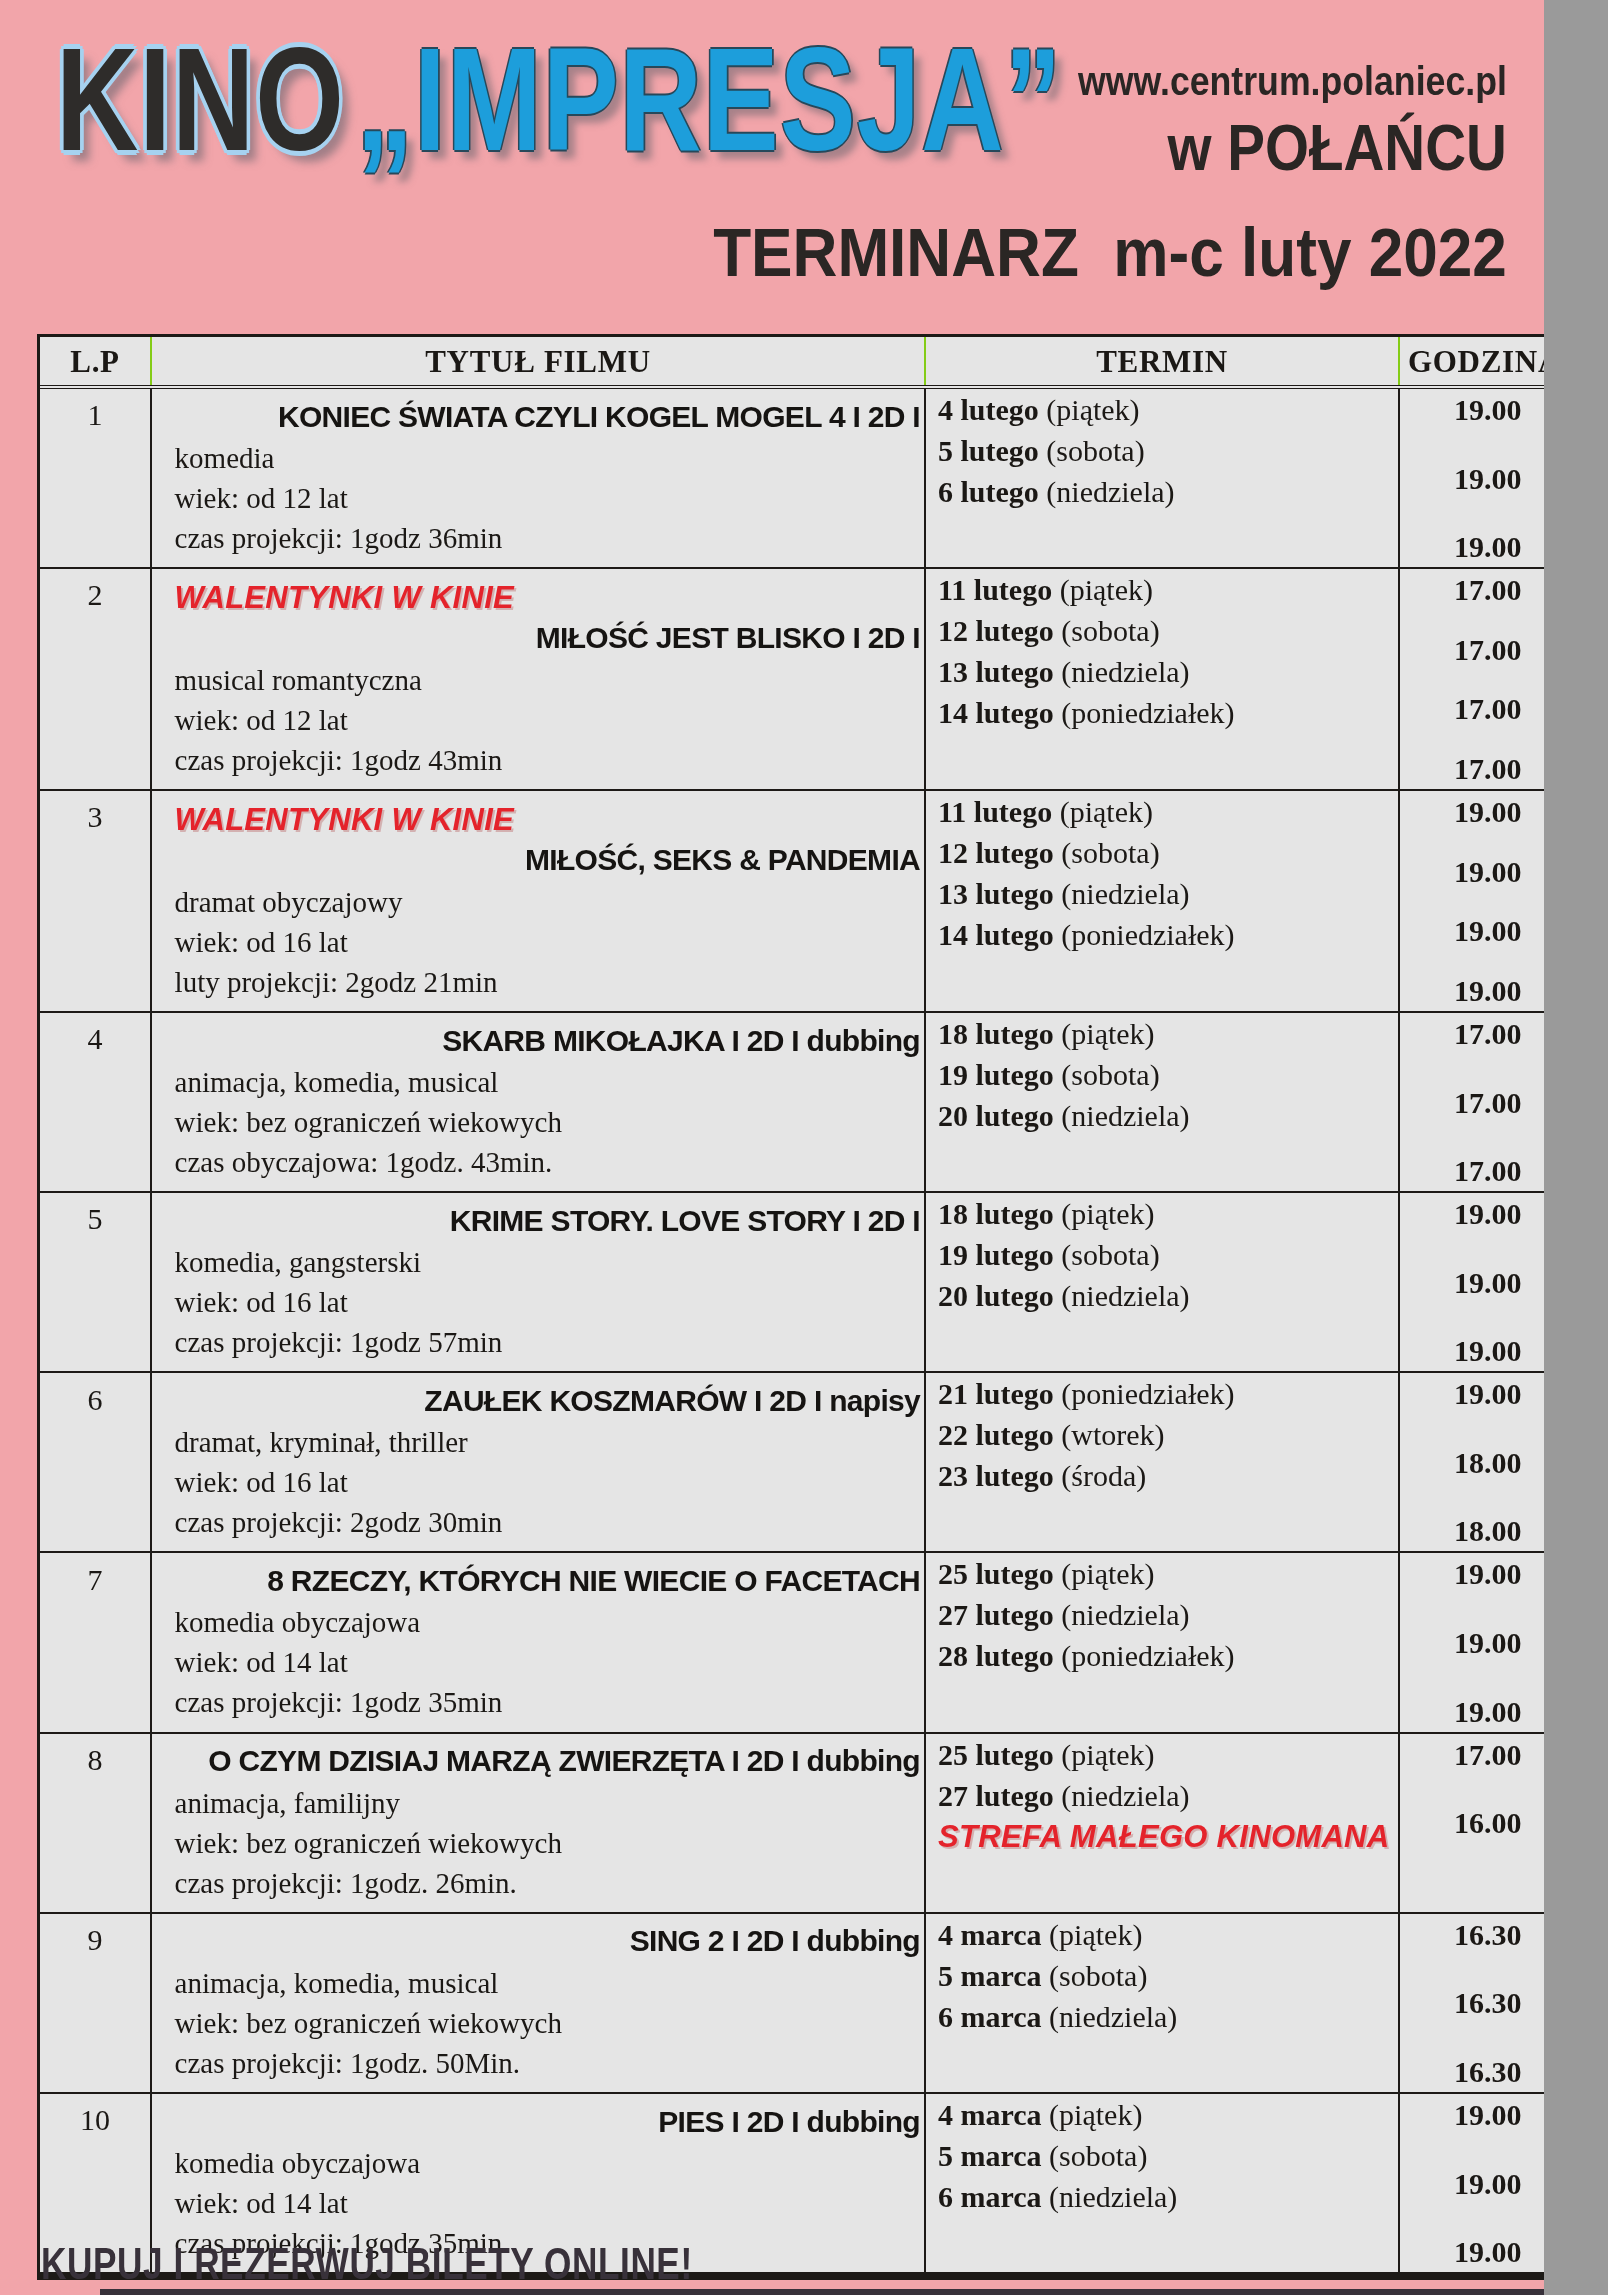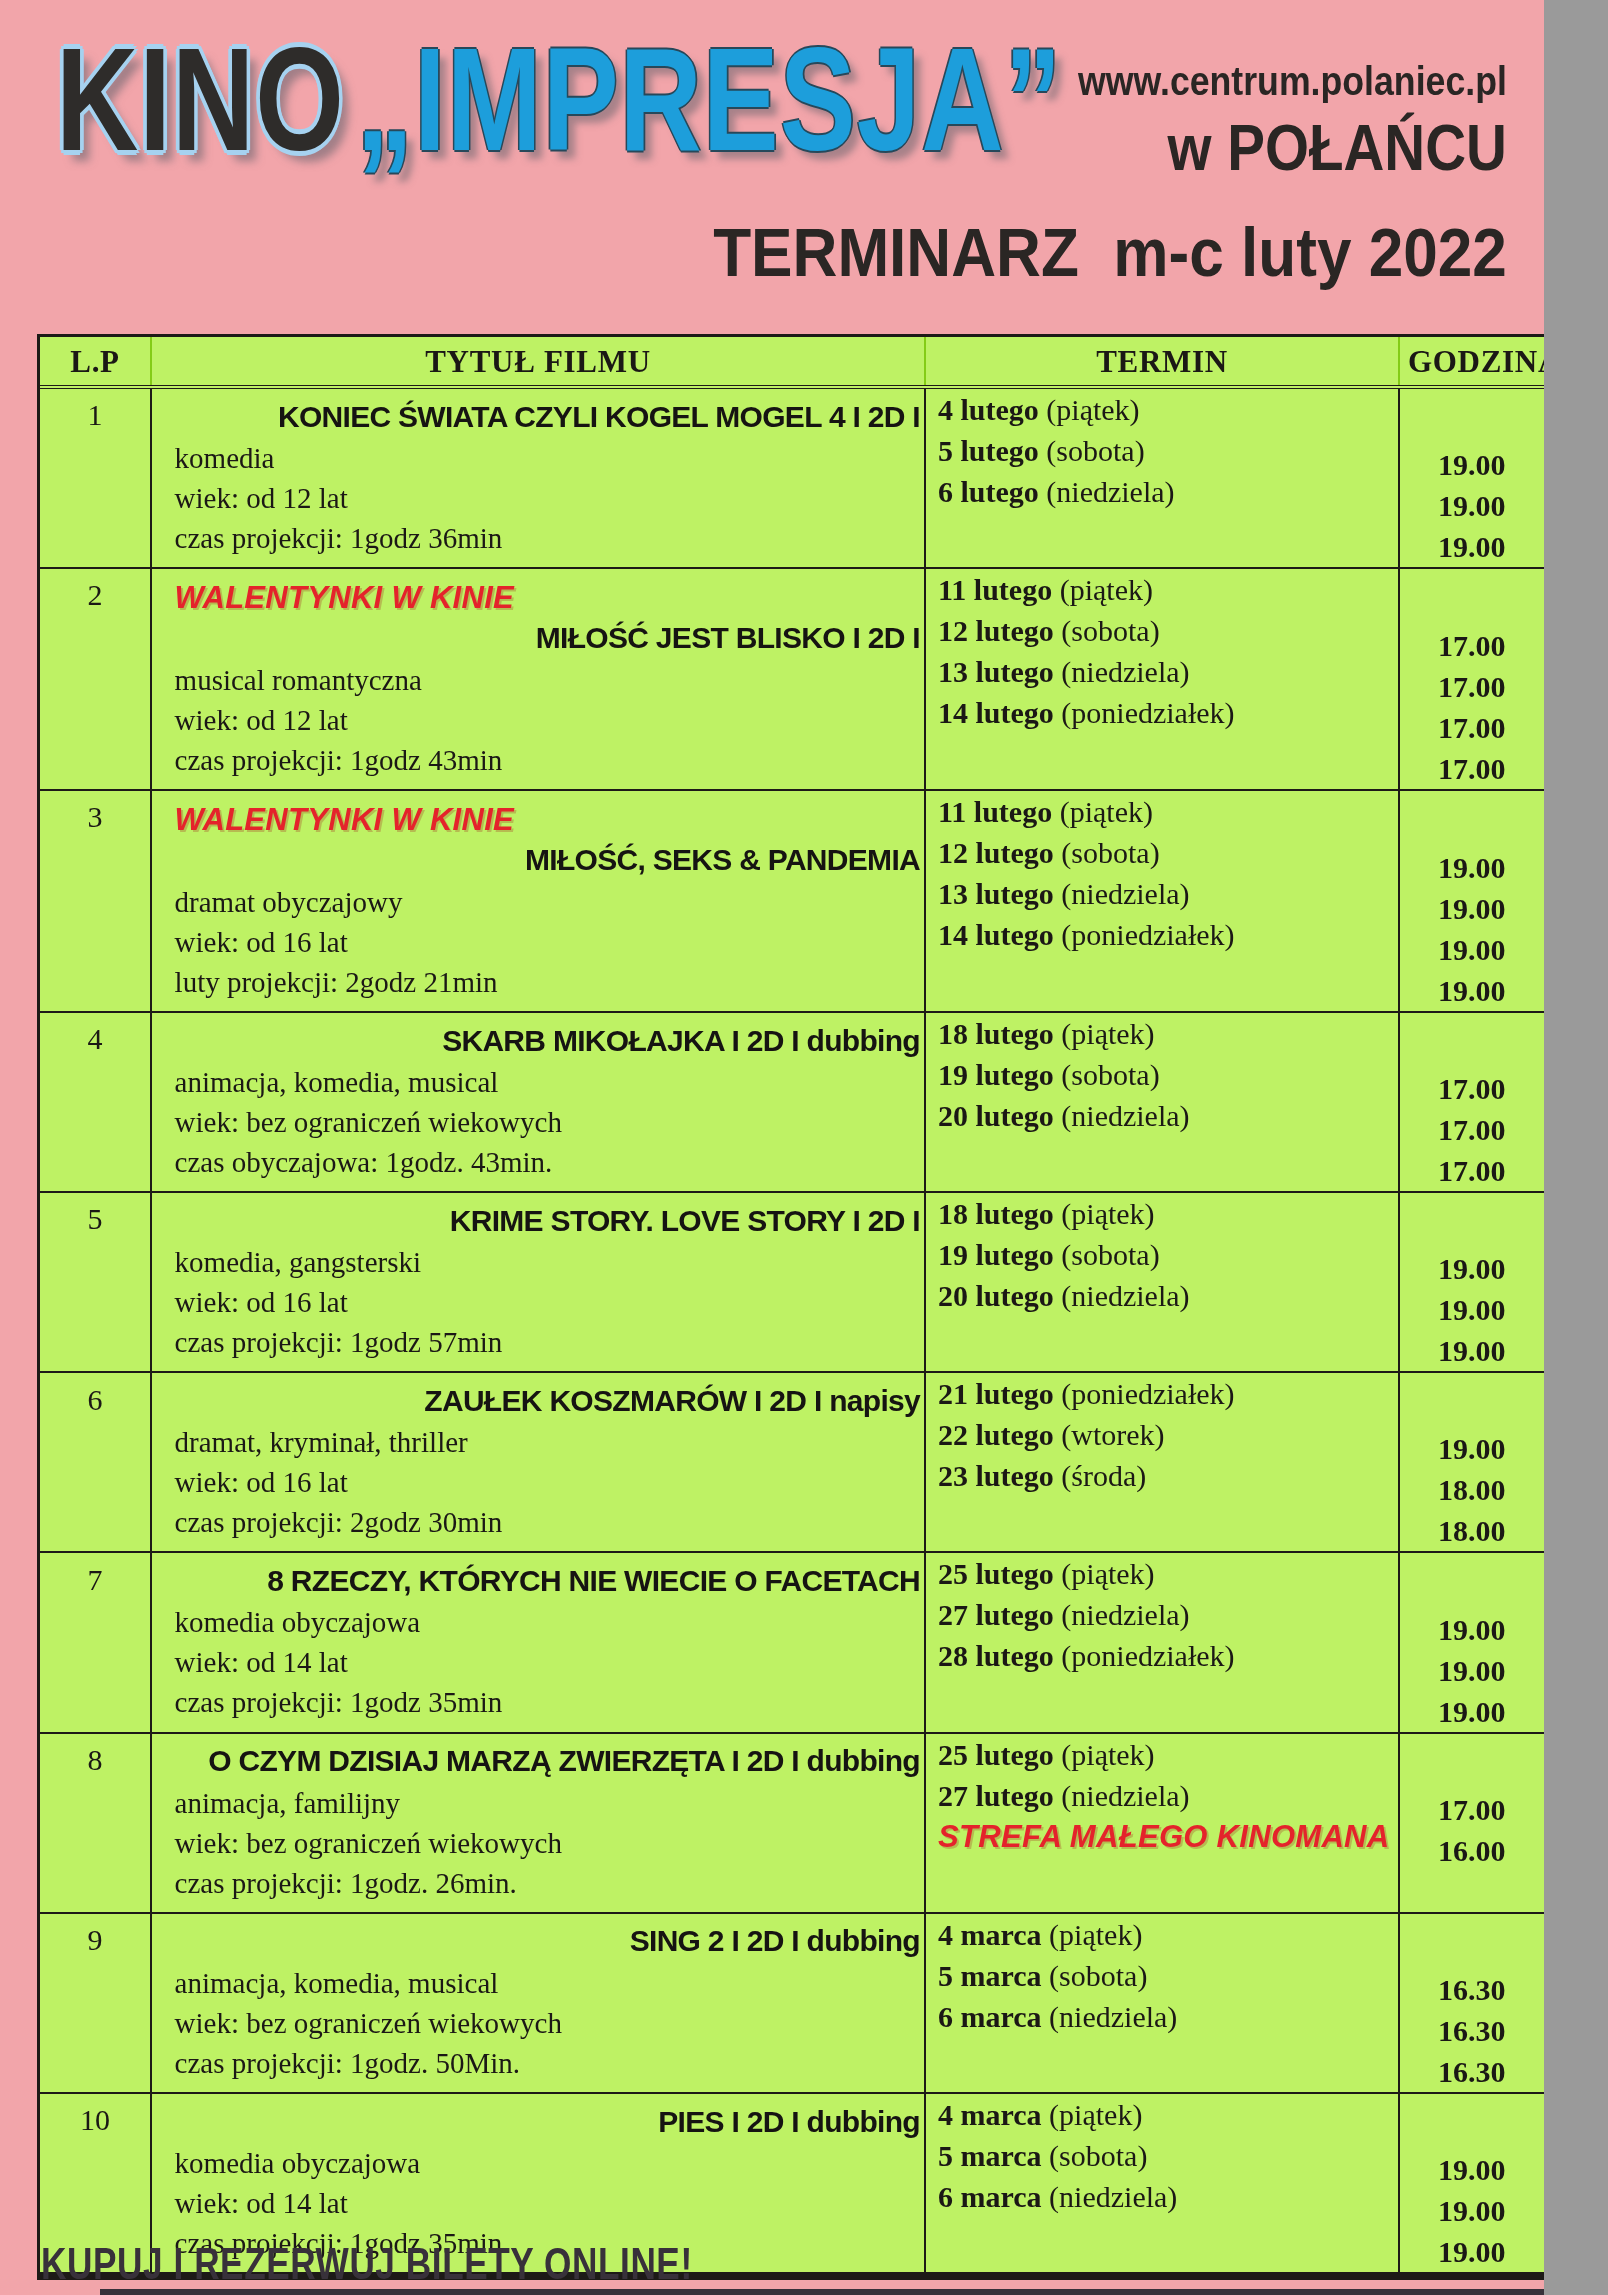--- a/index.html
+++ b/index.html
@@ -40,21 +40,21 @@
   .terminarz {
     position:absolute; right:37px; top:213px;
     font-family:"Liberation Sans", sans-serif; font-weight:bold;
     font-size:69px; color:#2a2624; white-space:pre;
     transform:scaleX(0.9); transform-origin:right top;
   }
 
   
   .table-box {
     position:absolute; left:37px; top:334px; width:1535px;
-    background:#bef264; box-sizing:border-box;
+    background:#e5e5e5; box-sizing:border-box;
     border:3.3px solid #1d1a17; border-bottom-width:8.7px;
     display:flex; flex-direction:column;
   }
   .thead {
     display:grid; grid-template-columns:110px 774px 474px 1fr;
     border-bottom:4.7px double #1d1a17;
   }
   .th {
     font-weight:bold; font-size:31px; text-align:center;
     padding:6.7px 0 5.3px 0; letter-spacing:0.7px;
@@ -88,22 +88,22 @@
     padding-left:12px; padding-right:4px;
   }
   .date-line { font-size:30px; line-height:41px; white-space:nowrap; }
   .date-line b { font-weight:bold; }
   .red-note {
     font-family:"Liberation Sans", sans-serif; font-weight:bold; font-style:italic;
     color:#e4232b; font-size:31px; line-height:41px; letter-spacing:0.3px;
     white-space:nowrap; text-shadow:2px 2px 0 rgba(160,25,25,0.25);
   }
   .cell-time {
-    display:flex; flex-direction:column; justify-content:flex-end;
-    padding-left:38px; font-weight:bold; font-size:30px;
+    display:flex; flex-direction:column; justify-content:space-between;
+    padding-left:54px; font-weight:bold; font-size:30px;
   }
   .time-line { line-height:41px; }
 
   
   .footer-cta {
     position:absolute; left:41px; top:2239px;
     font-family:"Liberation Sans", sans-serif; font-weight:bold;
     font-size:44px; color:#38313a; letter-spacing:0.7px;
     transform:scaleX(0.8); transform-origin:left top; white-space:nowrap;
   }

